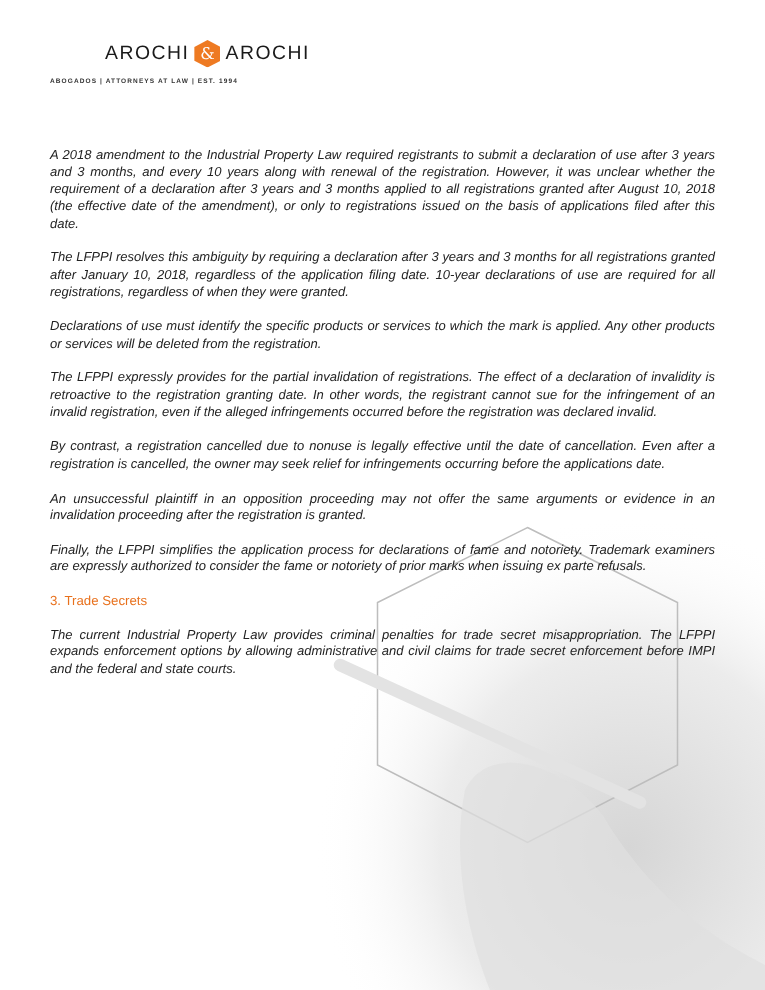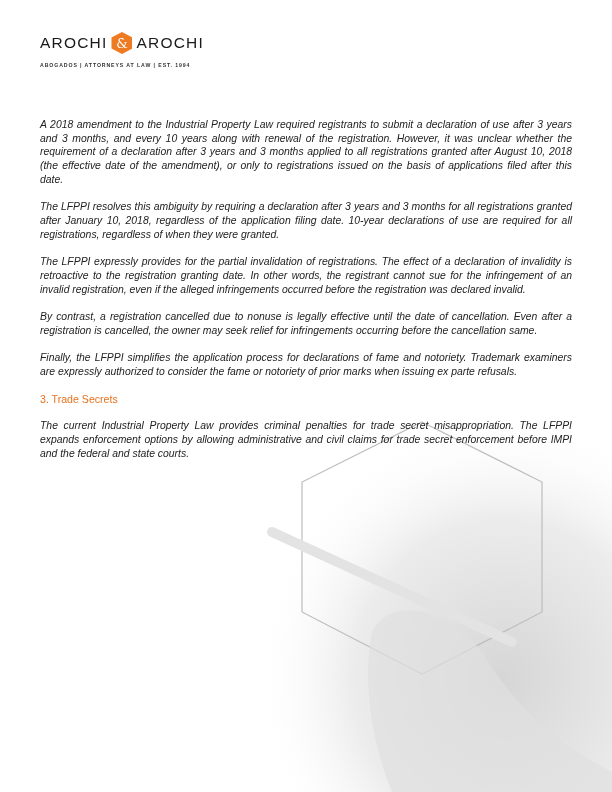--- a/index.html
+++ b/index.html
@@ -7,21 +7,21 @@
       width: 612px; height: 792px; position: relative; overflow: hidden;
       background: #ffffff;
       font-family: "Liberation Sans", sans-serif;
       color: #1a1a1a;
     }
     .bg-art {
       position: absolute; right: 0; bottom: 0; width: 360px; height: 380px;
       pointer-events: none;
     }
     .header { position: absolute; left: 40px; top: 32px; }
-    .logo { display: flex; align-items: center; font-size: 15.5px; letter-spacing: 1.2px; color: #1a1a1a; }
+    .logo { display: flex; align-items: center; font-size: 15.5px; letter-spacing: 1.2px; color: #1a1a1a; margin-left: 44px; }
     .logo .hex {
       width: 21px; height: 22px; margin: 0 4px; background: #ee7a22;
       clip-path: polygon(50% 0%, 100% 25%, 100% 75%, 50% 100%, 0% 75%, 0% 25%);
       display: flex; align-items: center; justify-content: center;
       color: #fff; font-family: "DejaVu Serif", serif; font-size: 13px; letter-spacing: 0;
     }
     .tagline { margin-top: 8px; font-size: 5.2px; letter-spacing: 0.9px; font-weight: bold; color: #333; }
     .content {
       position: absolute; left: 40px; top: 118px; width: 532px;
       font-size: 10.4px; line-height: 13.7px; text-align: justify; color: #222;
@@ -53,18 +53,20 @@
         <span>&amp;</span>
       </span>
     <span>AROCHI</span>
   </div>
   <div class="tagline">ABOGADOS | ATTORNEYS AT LAW | EST. 1994</div>
 </div>
 
 <div class="content">
   <p>A 2018 amendment to the Industrial Property Law required registrants to submit a declaration of use after 3 years and 3 months, and every 10 years along with renewal of the registration. However, it was unclear whether the requirement of a declaration after 3 years and 3 months applied to all registrations granted after August 10, 2018 (the effective date of the amendment), or only to registrations issued on the basis of applications filed after this date.</p>
   <p>The LFPPI resolves this ambiguity by requiring a declaration after 3 years and 3 months for all registrations granted after January 10, 2018, regardless of the application filing date.  10-year declarations of use are required for all registrations, regardless of when they were granted.</p>
+  <p>Declarations of use must identify the specific products or services to which the mark is applied.  Any other products or services will be deleted from the registration.</p>
   <p>The LFPPI expressly provides for the partial invalidation of registrations. The effect of a declaration of invalidity is retroactive to the registration granting date. In other words, the registrant cannot sue for the infringement of an invalid registration, even if the alleged infringements occurred before the registration was declared invalid.</p>
-  <p>By contrast, a registration cancelled due to nonuse is legally effective until the date of cancellation.  Even after a registration is cancelled, the owner may seek relief for infringements occurring before the cancellation same.</p>
+  <p>By contrast, a registration cancelled due to nonuse is legally effective until the date of cancellation.  Even after a registration is cancelled, the owner may seek relief for infringements occurring before the applications date.</p>
+  <p>An unsuccessful plaintiff in an opposition proceeding may not offer the same arguments or evidence in an invalidation proceeding after the registration is granted.</p>
   <p>Finally, the LFPPI simplifies the application process for declarations of fame and notoriety. Trademark examiners are expressly authorized to consider the fame or notoriety of prior marks when issuing ex parte refusals.</p>
   <h3>3. Trade Secrets</h3>
   <p>The current Industrial Property Law provides criminal penalties for trade secret misappropriation.  The LFPPI expands enforcement options by allowing administrative and civil claims for trade secret enforcement before IMPI and the federal and state courts.</p>
 </div>
 
 </body></html>

